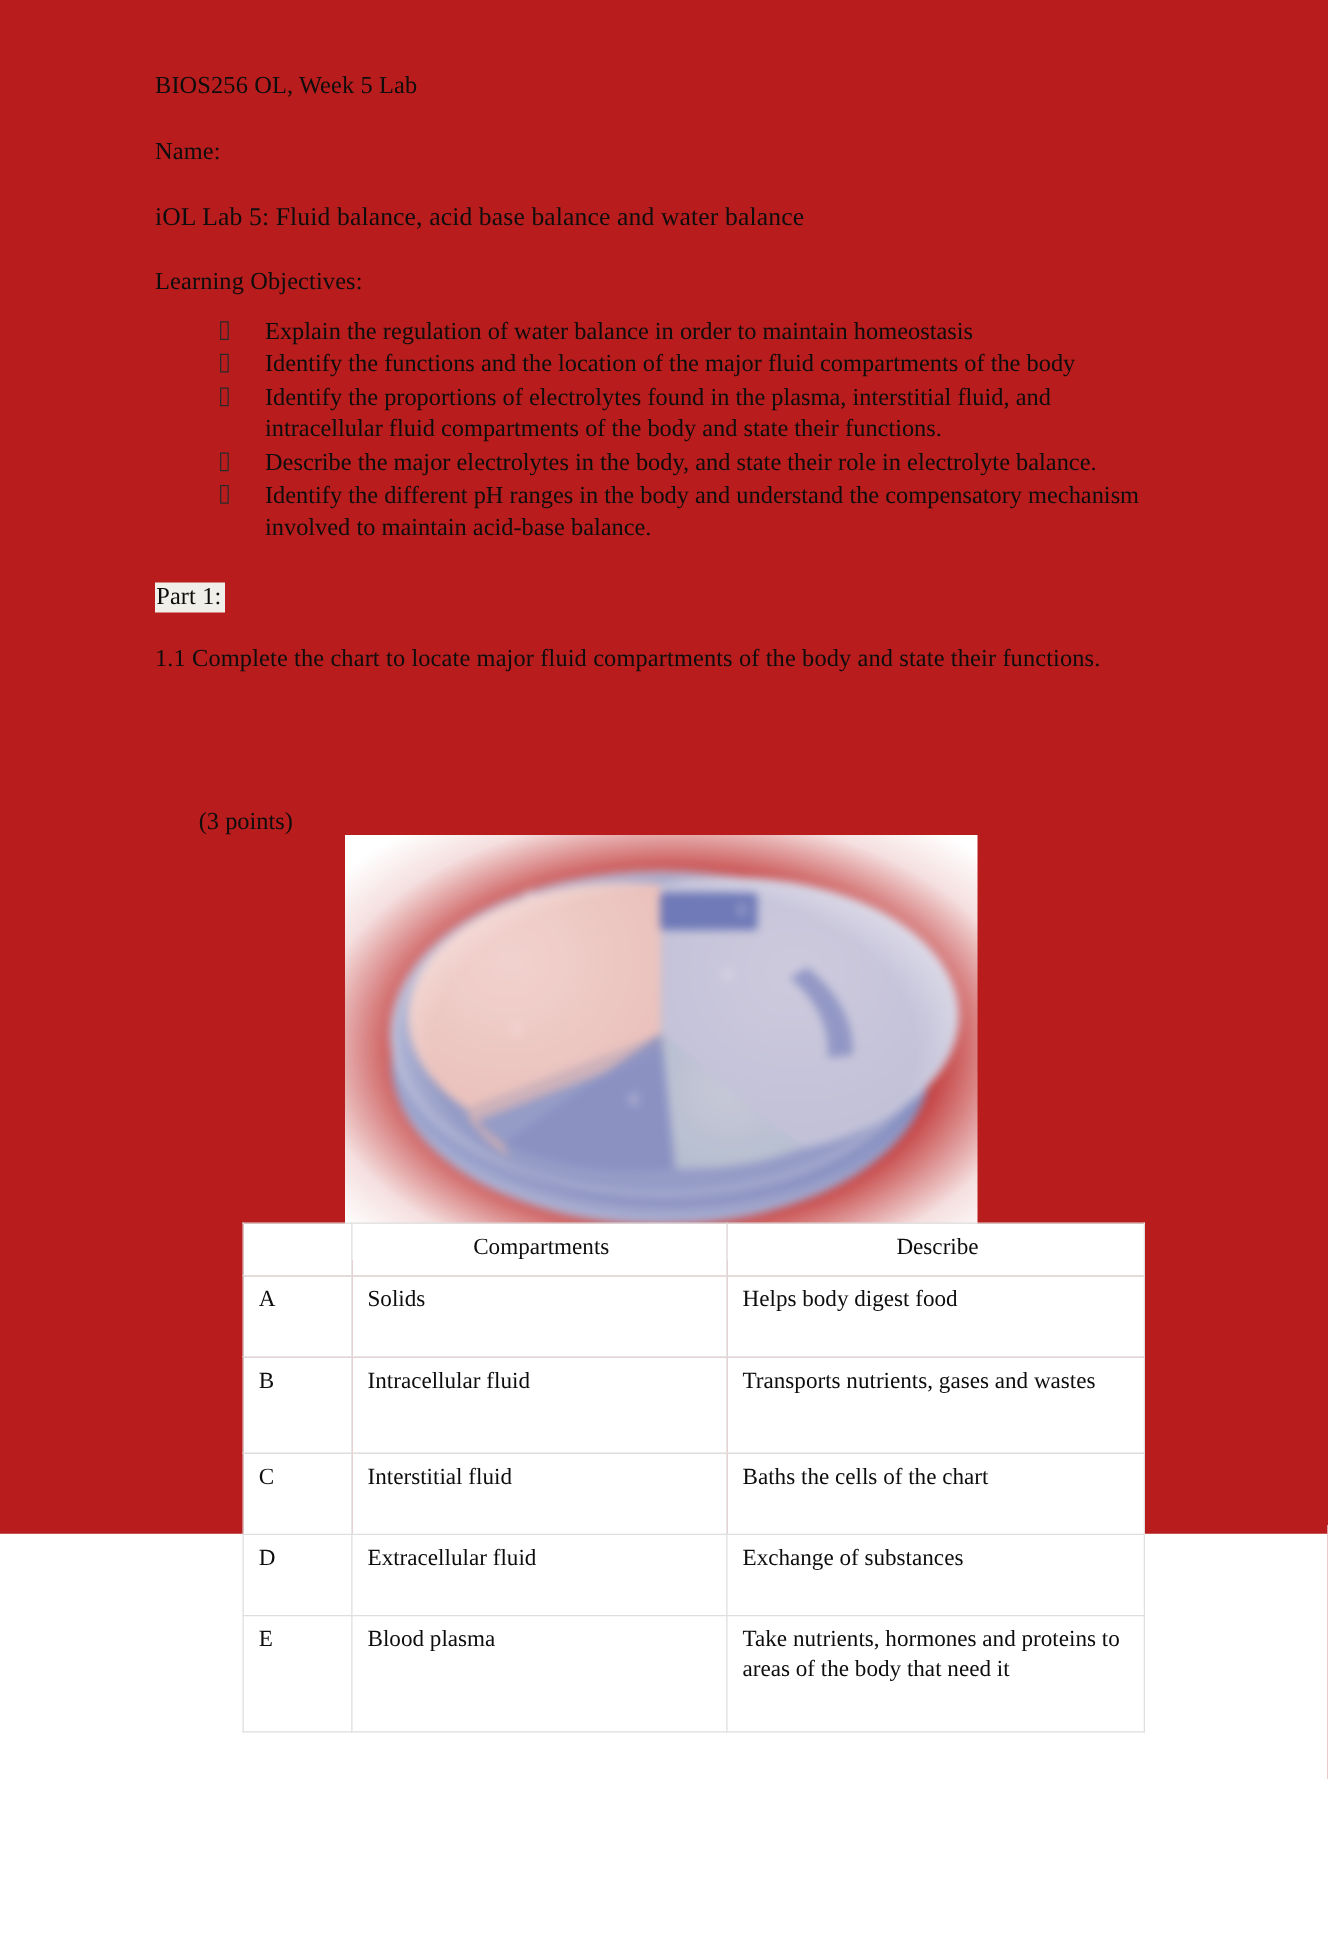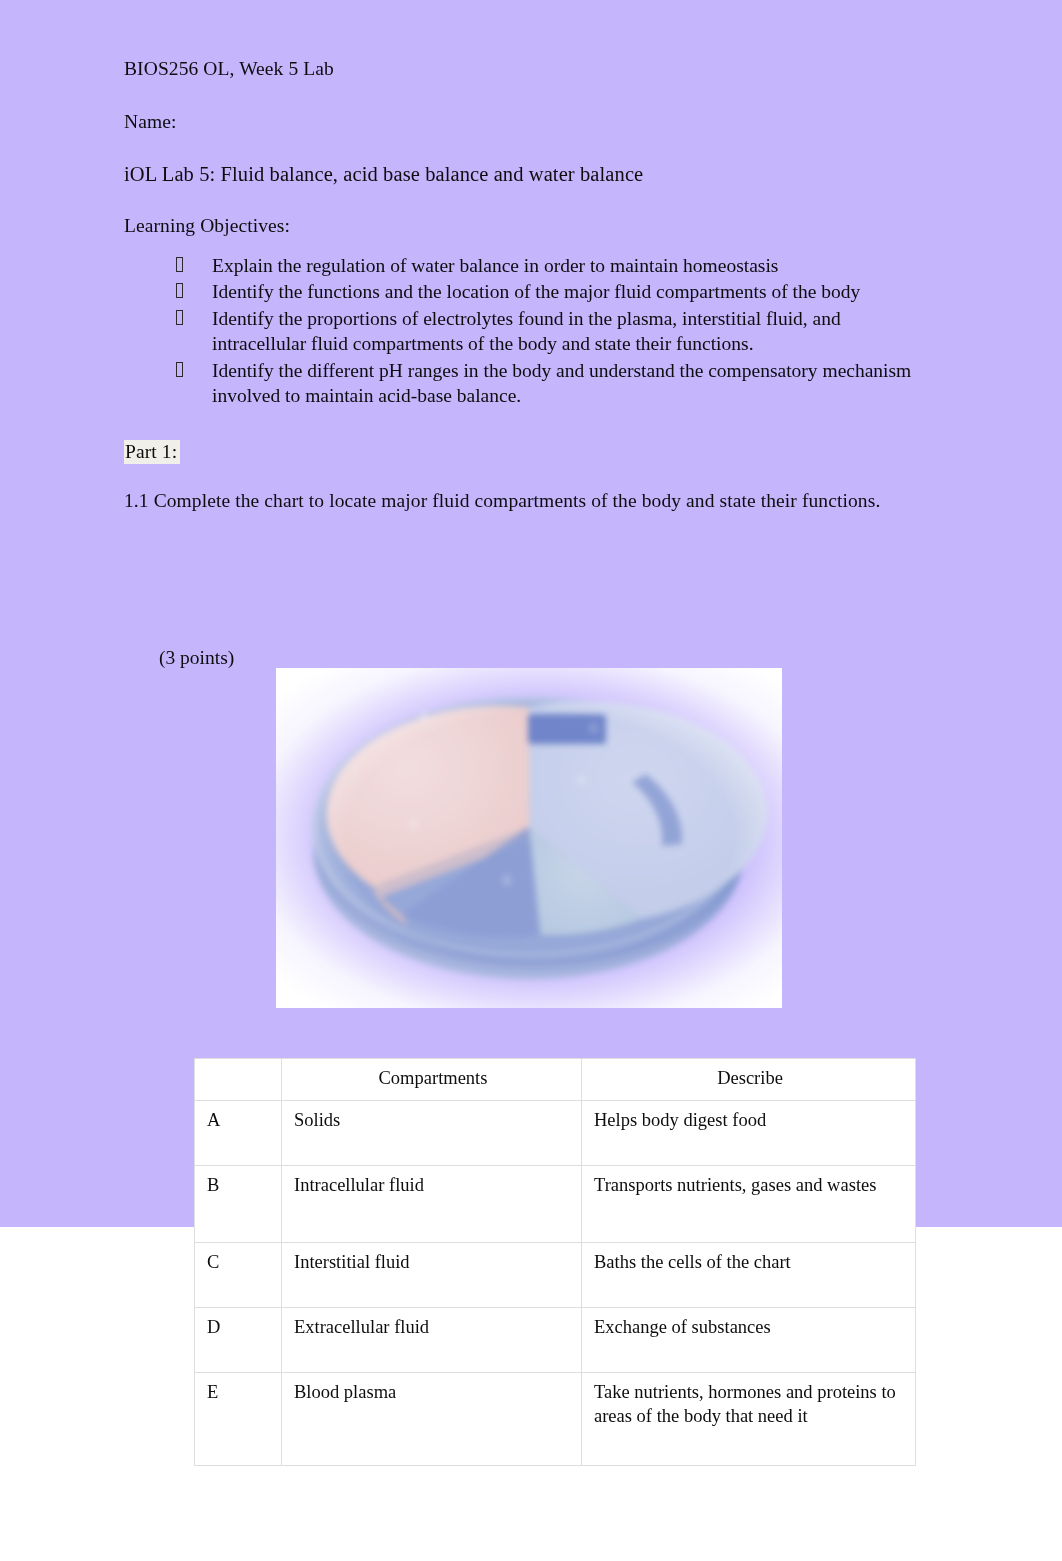--- a/index.html
+++ b/index.html
@@ -13,21 +13,21 @@
     height: 1561px;
     position: relative;
     font-family: "Liberation Serif", "DejaVu Serif", serif;
     color: #0d0d0d;
     overflow: hidden;
   }
   .page {
     position: relative;
     width: 1062px;
     height: 1227px;
-    background: #c4b5fd;
+    background: #b91c1c;
     box-sizing: border-box;
     padding: 56px 100px 0 124px;
   }
 
   
   .line {
     font-size: 19.5px;
     line-height: 1.3;
     margin: 0 0 26px 0;
     letter-spacing: 0.1px;
@@ -114,21 +114,21 @@
     color: #ffffff;
     text-shadow: 0 0 3px rgba(255,255,255,0.9);
     white-space: nowrap;
     opacity: 0.55;
   }
 
   
   .tbl-wrap {
     position: absolute;
     left: 194px;
-    top: 1058px;
+    top: 978px;
     width: 676px;
   }
   table.compartments {
     border-collapse: collapse;
     width: 676px;
     table-layout: fixed;
     font-size: 18.5px;
     line-height: 1.26;
   }
   table.compartments td, table.compartments th {
@@ -175,20 +175,21 @@
     <li>
       <span class="tofu"></span>
       <span>Identify the functions and the location of the major fluid compartments of the body</span>
     </li>
     <li>
       <span class="tofu"></span>
       <span>Identify the proportions of electrolytes found in the plasma, interstitial fluid, and intracellular fluid compartments of the body and state their functions.</span>
     </li>
     <li>
       <span class="tofu"></span>
+      <span>Describe the major electrolytes in the body, and state their role in electrolyte balance.</span>
     </li>
     <li>
       <span class="tofu"></span>
       <span>Identify the different pH ranges in the body and understand the compensatory mechanism involved to maintain acid-base balance.</span>
     </li>
   </ul>
 
   <p class="line part-line">
     <span class="hl">Part 1:</span>
   </p>

